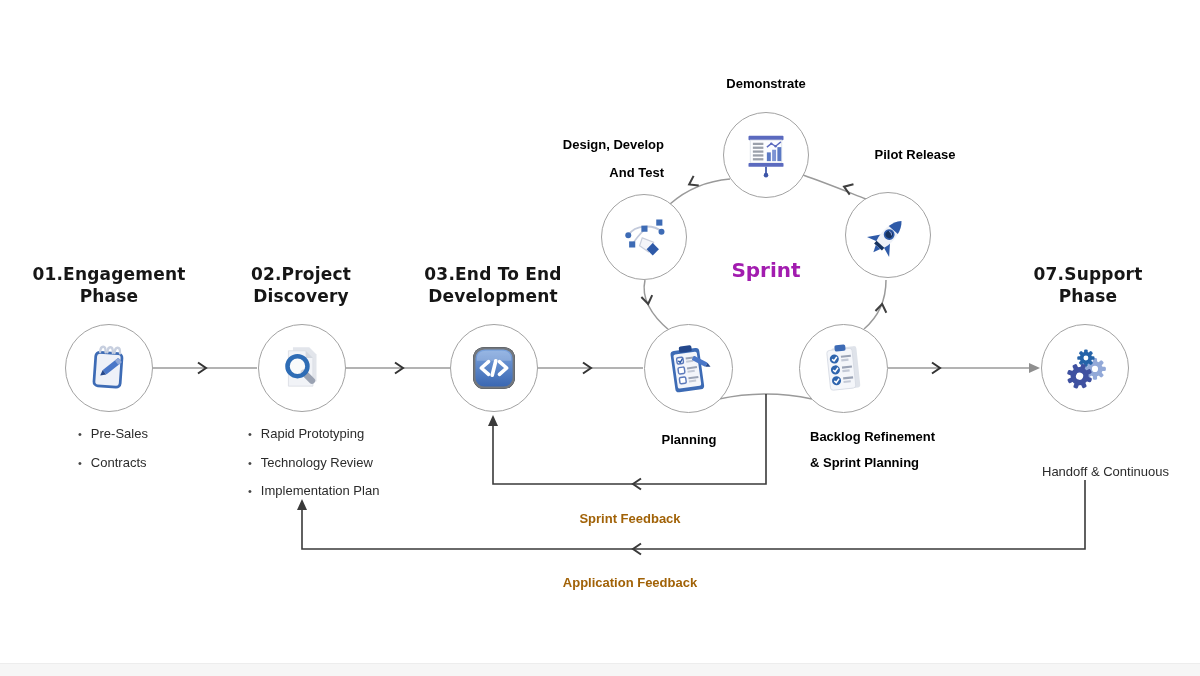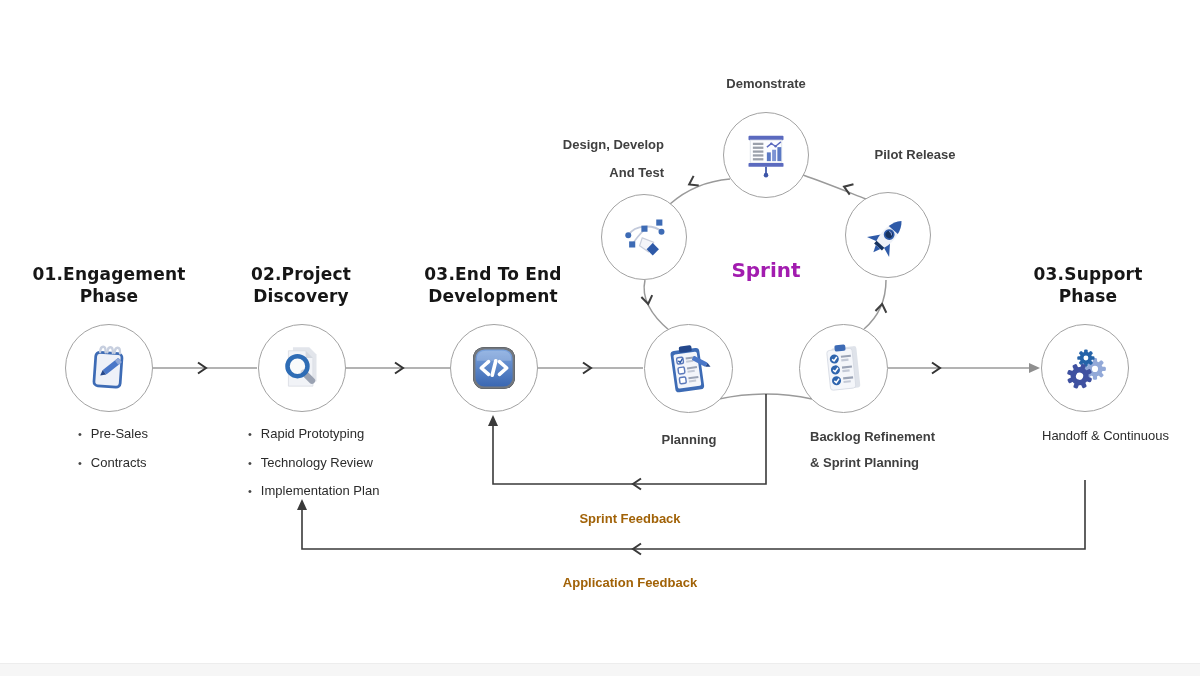--- a/index.html
+++ b/index.html
@@ -19,24 +19,24 @@
                  text-align:center; font-family:"DejaVu Sans", sans-serif;
                  font-weight:bold; font-size:17px; line-height:22px; color:#161616;
                  letter-spacing:0.2px; }
 
   
   .bullet-list { position:absolute; list-style:none; }
   .bullet-list li { font-size:13px; color:#2b2b2b; line-height:27.5px; white-space:nowrap; }
   .bullet-list li .dot { color:#444; margin-right:9px; font-size:11px; }
 
   .note-list { position:absolute; }
-  .note-list div { font-size:13px; color:#2b2b2b; line-height:28px; white-space:nowrap; }
-
-  
-  .step-label { position:absolute; font-size:13px; font-weight:600; color:#404040;
+  .note-list div { font-size:13px; color:#2b2b2b; line-height:28px; white-space:nowrap;margin-top:36px; }
+
+  
+  .step-label { position:absolute; font-size:13px; font-weight:600; color:#000000;
                 white-space:nowrap; }
   .center-label { position:absolute; transform:translateX(-50%);
                   font-family:"DejaVu Sans", sans-serif; font-weight:bold;
                   font-size:20px; color:#a21caf; }
   .feedback-label { position:absolute; transform:translateX(-50%); font-size:13px;
                     font-weight:600; color:#a16207; white-space:nowrap; }
 
   .centered { transform:translateX(-50%); text-align:center; }
   .right-aligned { text-align:right; }
   .line-sp { line-height:27.5px; }
@@ -99,21 +99,21 @@
   </div>
   <div class="phase-title" style="left:301px; top:263px;">
     <div>02.Project</div>
     <div>Discovery</div>
   </div>
   <div class="phase-title" style="left:493px; top:263px;">
     <div>03.End To End</div>
     <div>Development</div>
   </div>
   <div class="phase-title" style="left:1088px; top:263px;">
-    <div>03.Support</div>
+    <div>07.Support</div>
     <div>Phase</div>
   </div>
 
   <div class="node-circle" style="left:65px; top:324px; width:88px; height:88px;">
     <svg width="58" height="58" viewBox="0 0 64 64">
       <g transform="rotate(4 32 32)">
         <rect x="15" y="14" width="32" height="40" rx="6" fill="#3d6bb5"></rect>
         <rect x="18" y="17" width="26" height="34" rx="3" fill="#eef1f8"></rect>
         <path d="M21,15 C21,7 27,7 27,15" fill="none" stroke="#c7cfdf" stroke-width="2.6" stroke-linecap="round"></path>
         <path d="M29,15 C29,7 35,7 35,15" fill="none" stroke="#c7cfdf" stroke-width="2.6" stroke-linecap="round"></path>

